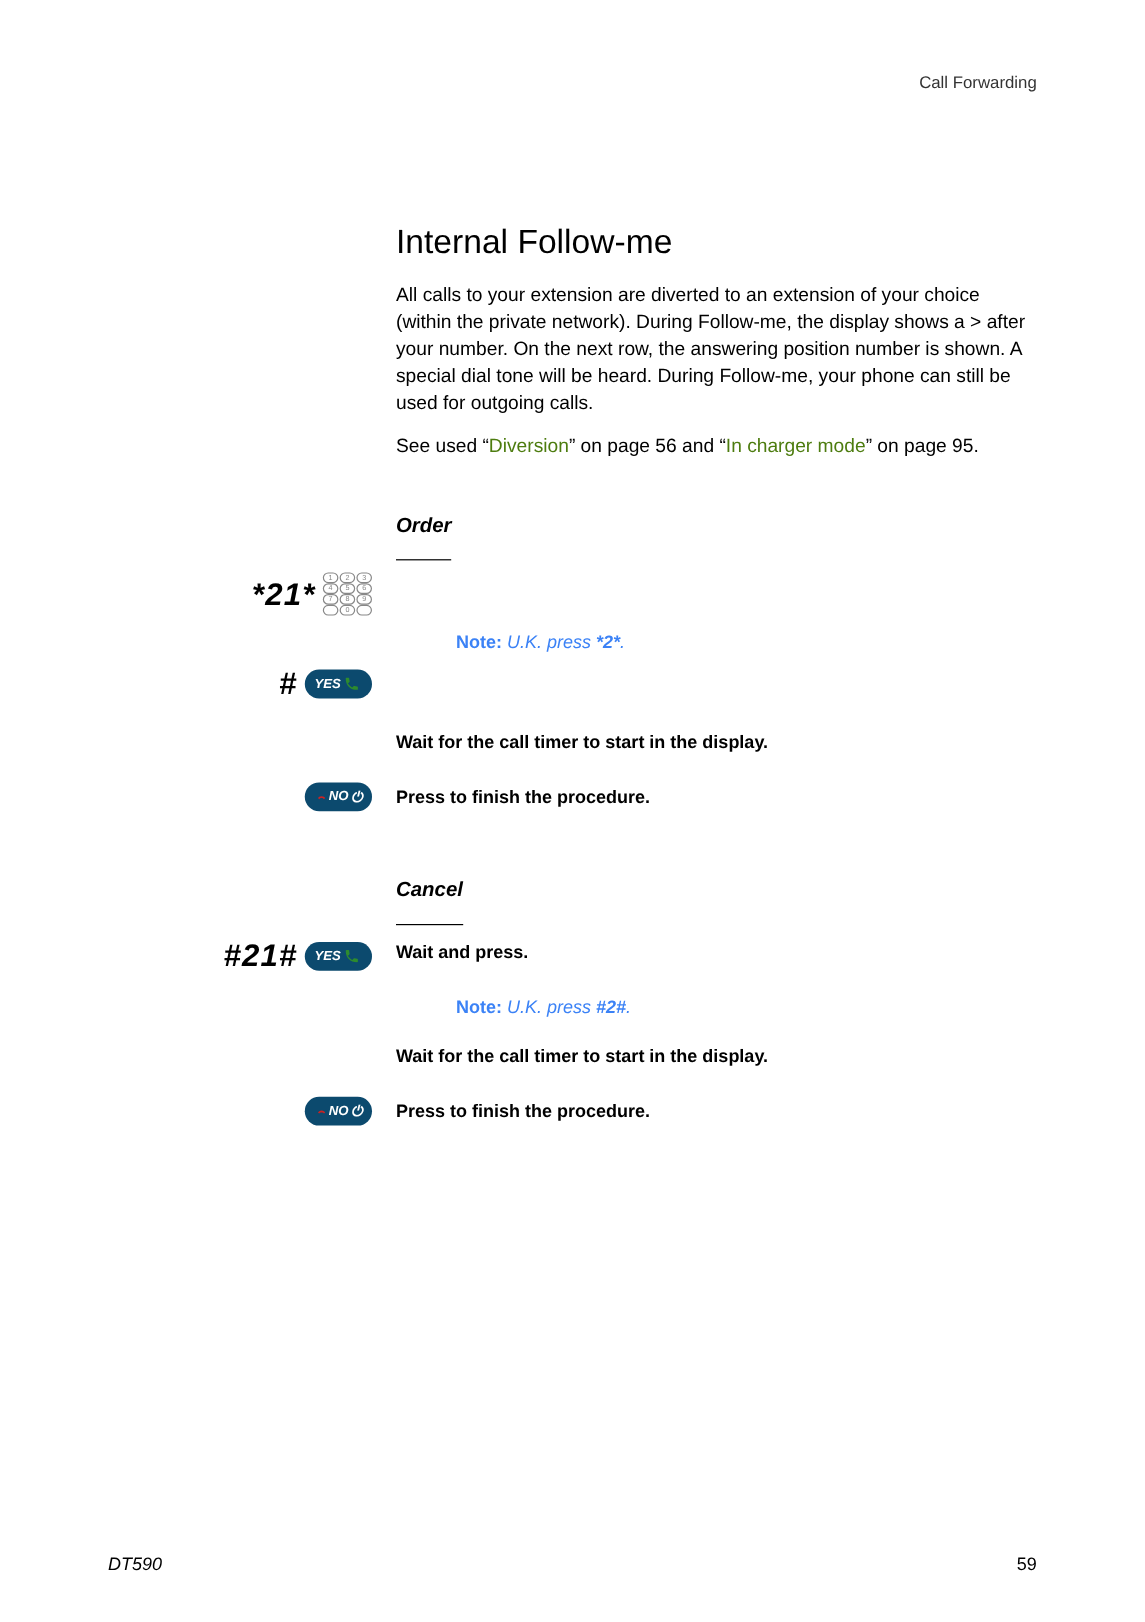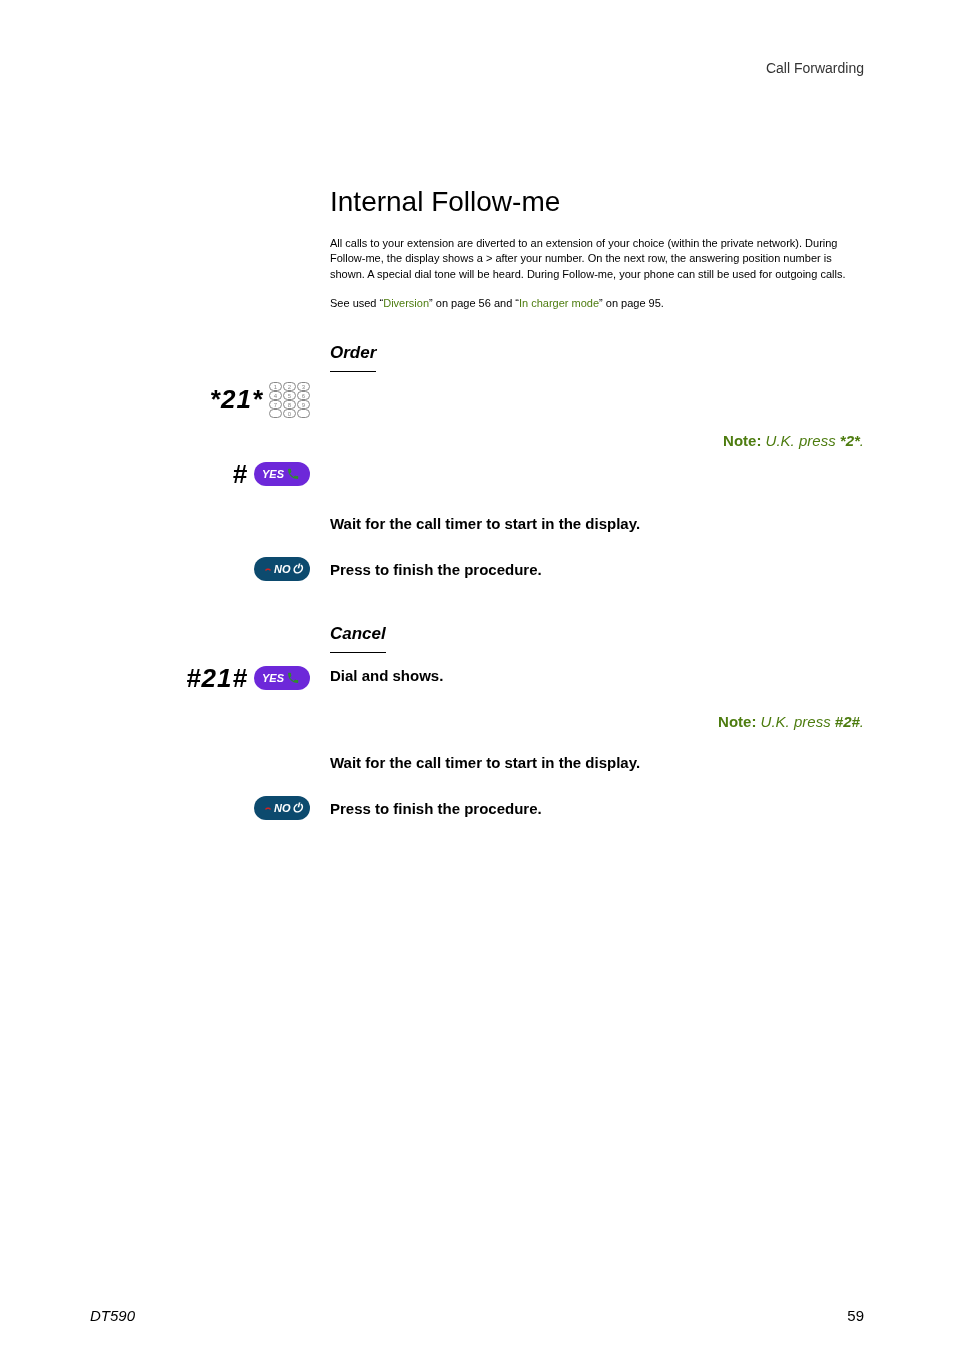--- a/index.html
+++ b/index.html
@@ -1,40 +1,40 @@
 <!DOCTYPE html>
 <html><head>
 <meta charset="utf-8">
 <style>
   * { box-sizing: border-box; margin: 0; padding: 0; }
   html, body { width: 954px; height: 1352px; background: #fff; font-family: Arial, Helvetica, sans-serif; color: #000; }
   .page { position: relative; width: 954px; height: 1352px; padding: 60px 90px 40px 90px; }
   .header-right { text-align: right; font-size: 14px; color: #333; margin-bottom: 110px; }
   .content { margin-left: 240px; }
   h1 { font-size: 28px; font-weight: normal; margin-bottom: 18px; }
-  p.body { font-size: 11px; line-height: 1.4; margin-bottom: 14px; }
+  p.body { font-size: 16px; line-height: 1.4; margin-bottom: 14px; }
   .link { color: #4d7c0f; }
-  h2.sub { font-size: 17px; font-style: italic; font-weight: bold; border-bottom: 1px solid #000; display: inline-block; padding-bottom: 8px; margin-top: 17px; margin-bottom: 14px; }
+  h2.sub { font-size: 17px; font-style: italic; font-weight: bold; border-bottom: 1px solid #000; display: inline-block; padding-bottom: 18px; margin-top: 30px; margin-bottom: 14px; }
   .row { position: relative; margin-bottom: 18px; min-height: 28px; }
   .left-col { position: absolute; left: -240px; width: 220px; text-align: right; top: -4px; display: flex; justify-content: flex-end; align-items: center; gap: 6px; }
   .dialcode { font-family: "Arial Black", Arial, sans-serif; font-weight: 700; font-style: italic; font-size: 26px; letter-spacing: 1px; }
   .instr { font-size: 15px; font-weight: bold; }
-  .note { margin-left: 50px; font-size: 15px; color: #4d7c0f; margin-top: 6px; margin-bottom: 14px; text-align: right; }
+  .note { margin-left: 50px; font-size: 15px; color: #3b82f6; margin-top: 6px; margin-bottom: 14px; }
   .note .lbl { font-weight: bold; font-style: normal; }
   .note .txt { font-style: italic; }
   .note .code { font-weight: 900; font-style: italic; }
   .keypad { display: inline-block; }
   .keypad-row { display: flex; gap: 1px; }
   .keypad-btn { width: 13px; height: 9px; border: 0.8px solid #888; border-radius: 5px; font-size: 6px; line-height: 8px; text-align: center; color: #888; }
   .pill { display: inline-flex; align-items: center; justify-content: center; height: 24px; border-radius: 12px; padding: 0 8px; font-size: 11px; font-style: italic; font-weight: bold; color: #fff; position: relative; }
-  .pill-yes { background: #6d28d9; width: 56px; }
+  .pill-yes { background: #0c4a6e; width: 56px; }
   .pill-no  { background: #0c4a6e; width: 56px; }
   .pill svg { margin: 0 2px; }
   .power { font-size: 12px; margin-left: 2px; }
-  .footer { position: absolute; bottom: 28px; left: 90px; right: 90px; display: flex; justify-content: space-between; font-size: 15px; }
+  .footer { position: absolute; bottom: 40px; left: 90px; right: 90px; display: flex; justify-content: space-between; font-size: 15px; }
   .footer .model { font-style: italic; }
 </style>
 </head>
 <body>
 
 <div class="page">
   <div class="header-right">Call Forwarding</div>
 
   <div class="content">
     <h1>Internal Follow-me</h1>
@@ -116,21 +116,21 @@
     <div class="row">
       <div class="left-col">
         <span class="dialcode">#21#</span>
         <span class="pill pill-yes">
           <span>YES</span>
           <svg width="14" height="14" viewBox="0 0 24 24">
               <path fill="#2e8b2e" d="M6 10c1.5 3 4 5.5 7 7l2-2c.3-.3.8-.4 1.2-.2 1.2.4 2.5.6 3.8.6.6 0 1 .4 1 1v3c0 .6-.4 1-1 1C10 20.4 3.6 14 3.6 4c0-.6.4-1 1-1h3c.6 0 1 .4 1 1 0 1.3.2 2.6.6 3.8.1.4 0 .9-.2 1.2l-2 2z"></path>
             </svg>
         </span>
       </div>
-      <div class="instr">Dial and shows.</div>
+      <div class="instr">Wait and press.</div>
     </div>
 
     <div class="note">
       <span class="lbl">Note:</span>
       <span class="txt">U.K. press </span><span class="code">#2#</span><span class="txt">.</span>
     </div>
 
     <div class="row" style="margin-top:24px;">
       <div class="instr">Wait for the call timer to start in the display.</div>
     </div>

